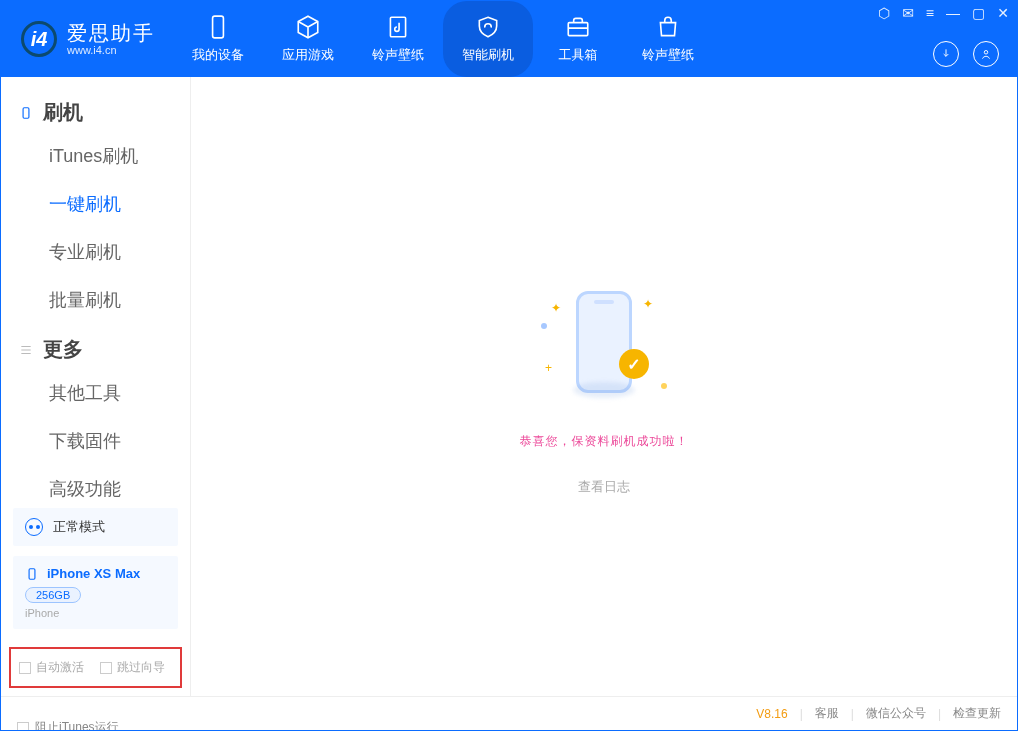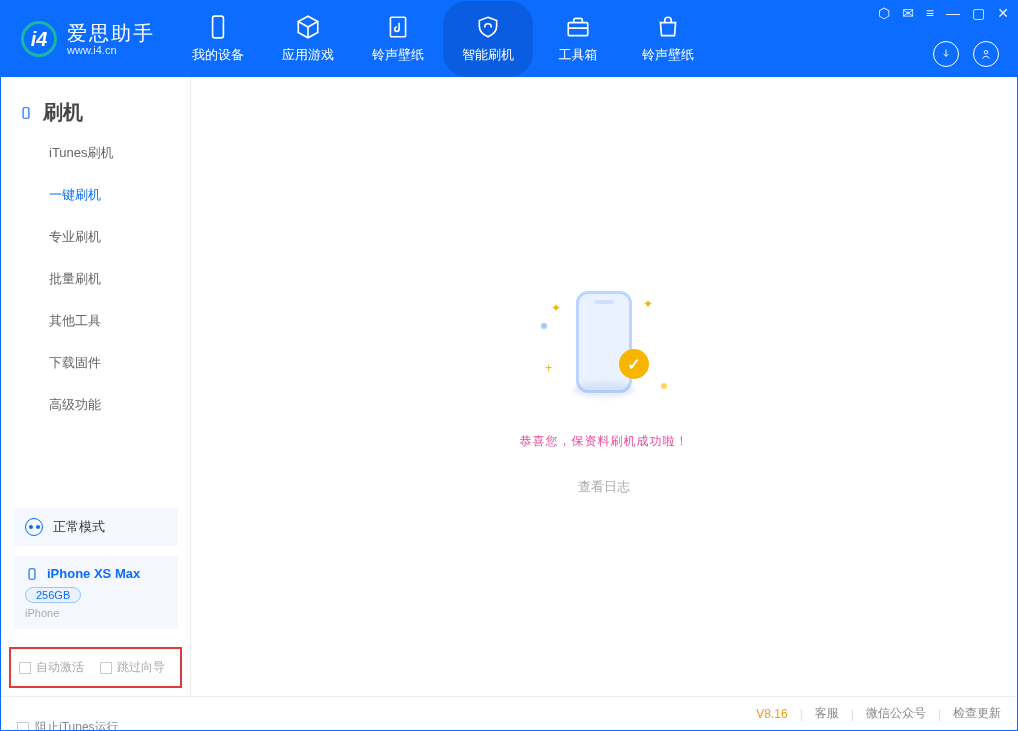--- a/index.html
+++ b/index.html
@@ -2,41 +2,41 @@
 <html><head>
 <meta charset="utf-8">
 <style>
 * { margin: 0; padding: 0; box-sizing: border-box; font-family: "Microsoft YaHei", "PingFang SC", sans-serif; }
 body { background: #fff; }
 .window { width: 1018px; height: 731px; border: 1px solid #0b6cff; display: flex; flex-direction: column; overflow: hidden; }
 
 
 .header { height: 76px; background: #0b6cff; display: flex; align-items: center; color: #fff; position: relative; }
 .logo-block { display: flex; align-items: center; padding: 0 18px 0 20px; gap: 10px; }
-.logo-circle { width: 36px; height: 36px; border: 3px solid #14b8a6; border-radius: 50%; display: flex; align-items: center; justify-content: center; font-size: 20px; font-weight: bold; font-style: italic; }
+.logo-circle { width: 36px; height: 36px; border: 3px solid #0c4a6e; border-radius: 50%; display: flex; align-items: center; justify-content: center; font-size: 20px; font-weight: bold; font-style: italic; }
 .logo-text-cn { font-size: 20px; font-weight: 500; letter-spacing: 2px; line-height: 1; }
 .logo-text-en { font-size: 11px; opacity: .85; line-height: 1; margin-top:2px;}
 .tabs { display: flex; height: 100%; }
 .tab { width: 90px; display: flex; flex-direction: column; align-items: center; justify-content: center; gap: 6px; font-size: 13px; cursor: pointer; }
 .tab.active { background: #0a5de0; border-radius: 24px; }
 .tab-icon { width: 26px; height: 26px; display:flex; align-items:center; justify-content:center; }
 .tab-icon svg { width: 26px; height: 26px; fill: none; stroke: #fff; stroke-width: 1.5; }
 .titlebar-mini { position: absolute; top: 4px; right: 8px; display: flex; gap: 12px; font-size: 14px; }
 .titlebar-mini span { cursor: pointer; opacity:.9;}
 .header-right { position: absolute; right: 18px; bottom: 10px; display: flex; gap: 14px; }
 .ring { width: 26px; height: 26px; border: 1.6px solid #fff; border-radius: 50%; display:flex;align-items:center;justify-content:center; cursor:pointer; }
 .ring svg{stroke:#fff;fill:none;stroke-width:1.6;}
 
 
 .body { flex: 1; display: flex; min-height:0; }
 .sidebar { width: 190px; border-right: 1px solid #eee; display: flex; flex-direction: column; }
 .sb-scroll { flex:1; overflow:auto; padding-top: 10px;}
 .sb-section { padding: 12px 18px 6px; font-size: 20px; font-weight: 600; color: #444; display:flex; align-items:center; gap:10px;}
 .sb-section .hdr-icon{width:14px;height:14px;}
-.sb-item { padding: 12px 18px 12px 48px; font-size: 13px; color: #666; cursor:pointer;}
+.sb-item { padding: 12px 18px 12px 48px; font-size: 18px; color: #666; cursor:pointer;}
 .sb-item.active { color: #0b6cff; }
 .sb-bottom { padding: 0 12px 8px; }
 .mode-card, .dev-card { background: #f5f9ff; border-radius: 2px; padding: 10px 12px; margin-bottom: 10px; font-size: 13px; color:#333; }
 .mode-card{display:flex;align-items:center;gap:10px;}
 .mode-icon{width:18px;height:18px;border:1.8px solid #0b6cff;border-radius:50%;display:flex;align-items:center;justify-content:center;}
 .mode-icon::after{content:"";width:4px;height:4px;background:#0b6cff;border-radius:50%; box-shadow: 7px 0 0 #0b6cff; transform: translateX(-3px);}
 .dev-card .dev-name{font-weight:600;color:#0b6cff;font-size:13px;margin-bottom:6px;display:flex;align-items:center;gap:8px;}
 .dev-card .badge{display:inline-block;font-size:11px;color:#0b6cff;border:1px solid #9cc4ff;background:#eaf2ff;border-radius:10px;padding:1px 10px;margin-bottom:4px;}
 .dev-card .model{font-size:11px;color:#aaa;}
 .check-row{border:2px solid #e03a3a;padding:10px 8px;margin:0 8px 8px;display:flex;gap:16px;font-size:12px;color:#aaa;}
@@ -163,20 +163,26 @@
         <div class="sb-section">
           <svg class="hdr-icon" viewBox="0 0 24 24" fill="none" stroke="#0b6cff" stroke-width="2">
               <rect x="7" y="3" width="10" height="18" rx="2"></rect>
             </svg>
           <span>刷机</span>
         </div>
         <div class="sb-item">iTunes刷机</div>
         <div class="sb-item active">一键刷机</div>
         <div class="sb-item">专业刷机</div>
         <div class="sb-item">批量刷机</div>
+        <div class="sb-section">
+          <svg class="hdr-icon" viewBox="0 0 24 24" fill="none" stroke="#bbb" stroke-width="2">
+              <path d="M4 6h16M4 12h16M4 18h16"></path>
+            </svg>
+          <span>更多</span>
+        </div>
         <div class="sb-item">其他工具</div>
         <div class="sb-item">下载固件</div>
         <div class="sb-item">高级功能</div>
       </div>
       <div class="sb-bottom">
         <div class="mode-card">
           <span class="mode-icon"></span>
           <span>正常模式</span>
         </div>
         <div class="dev-card">

